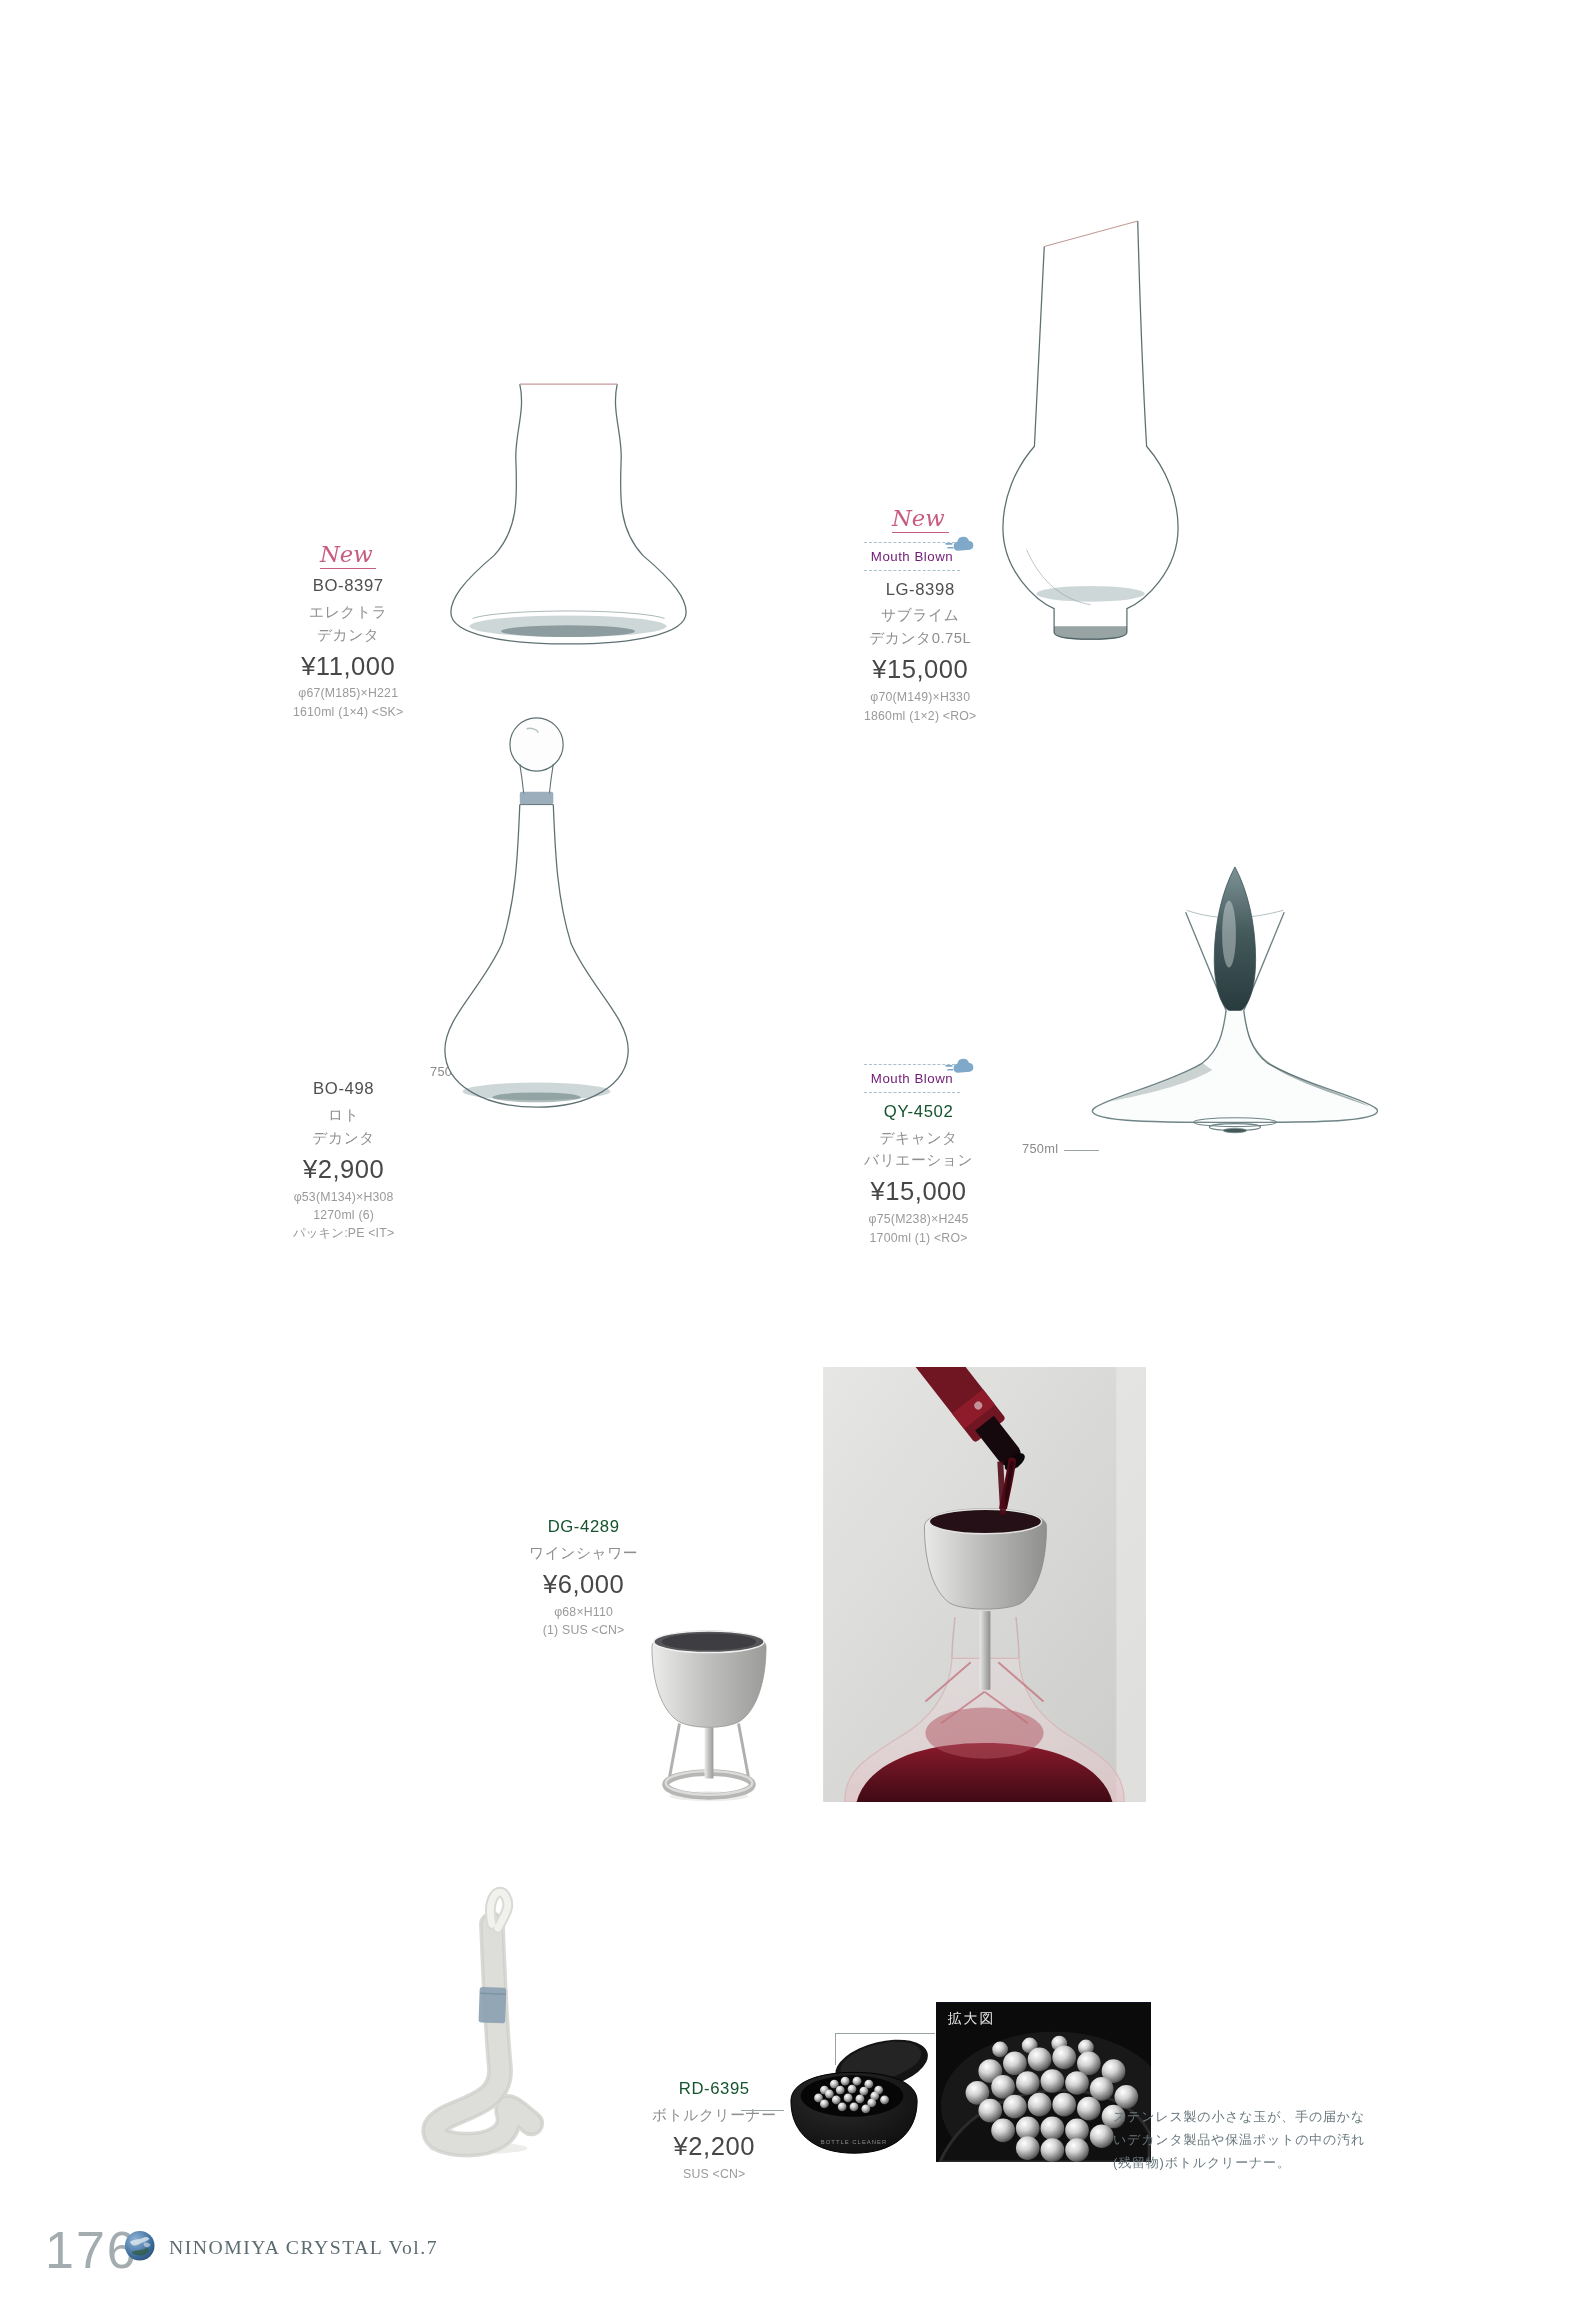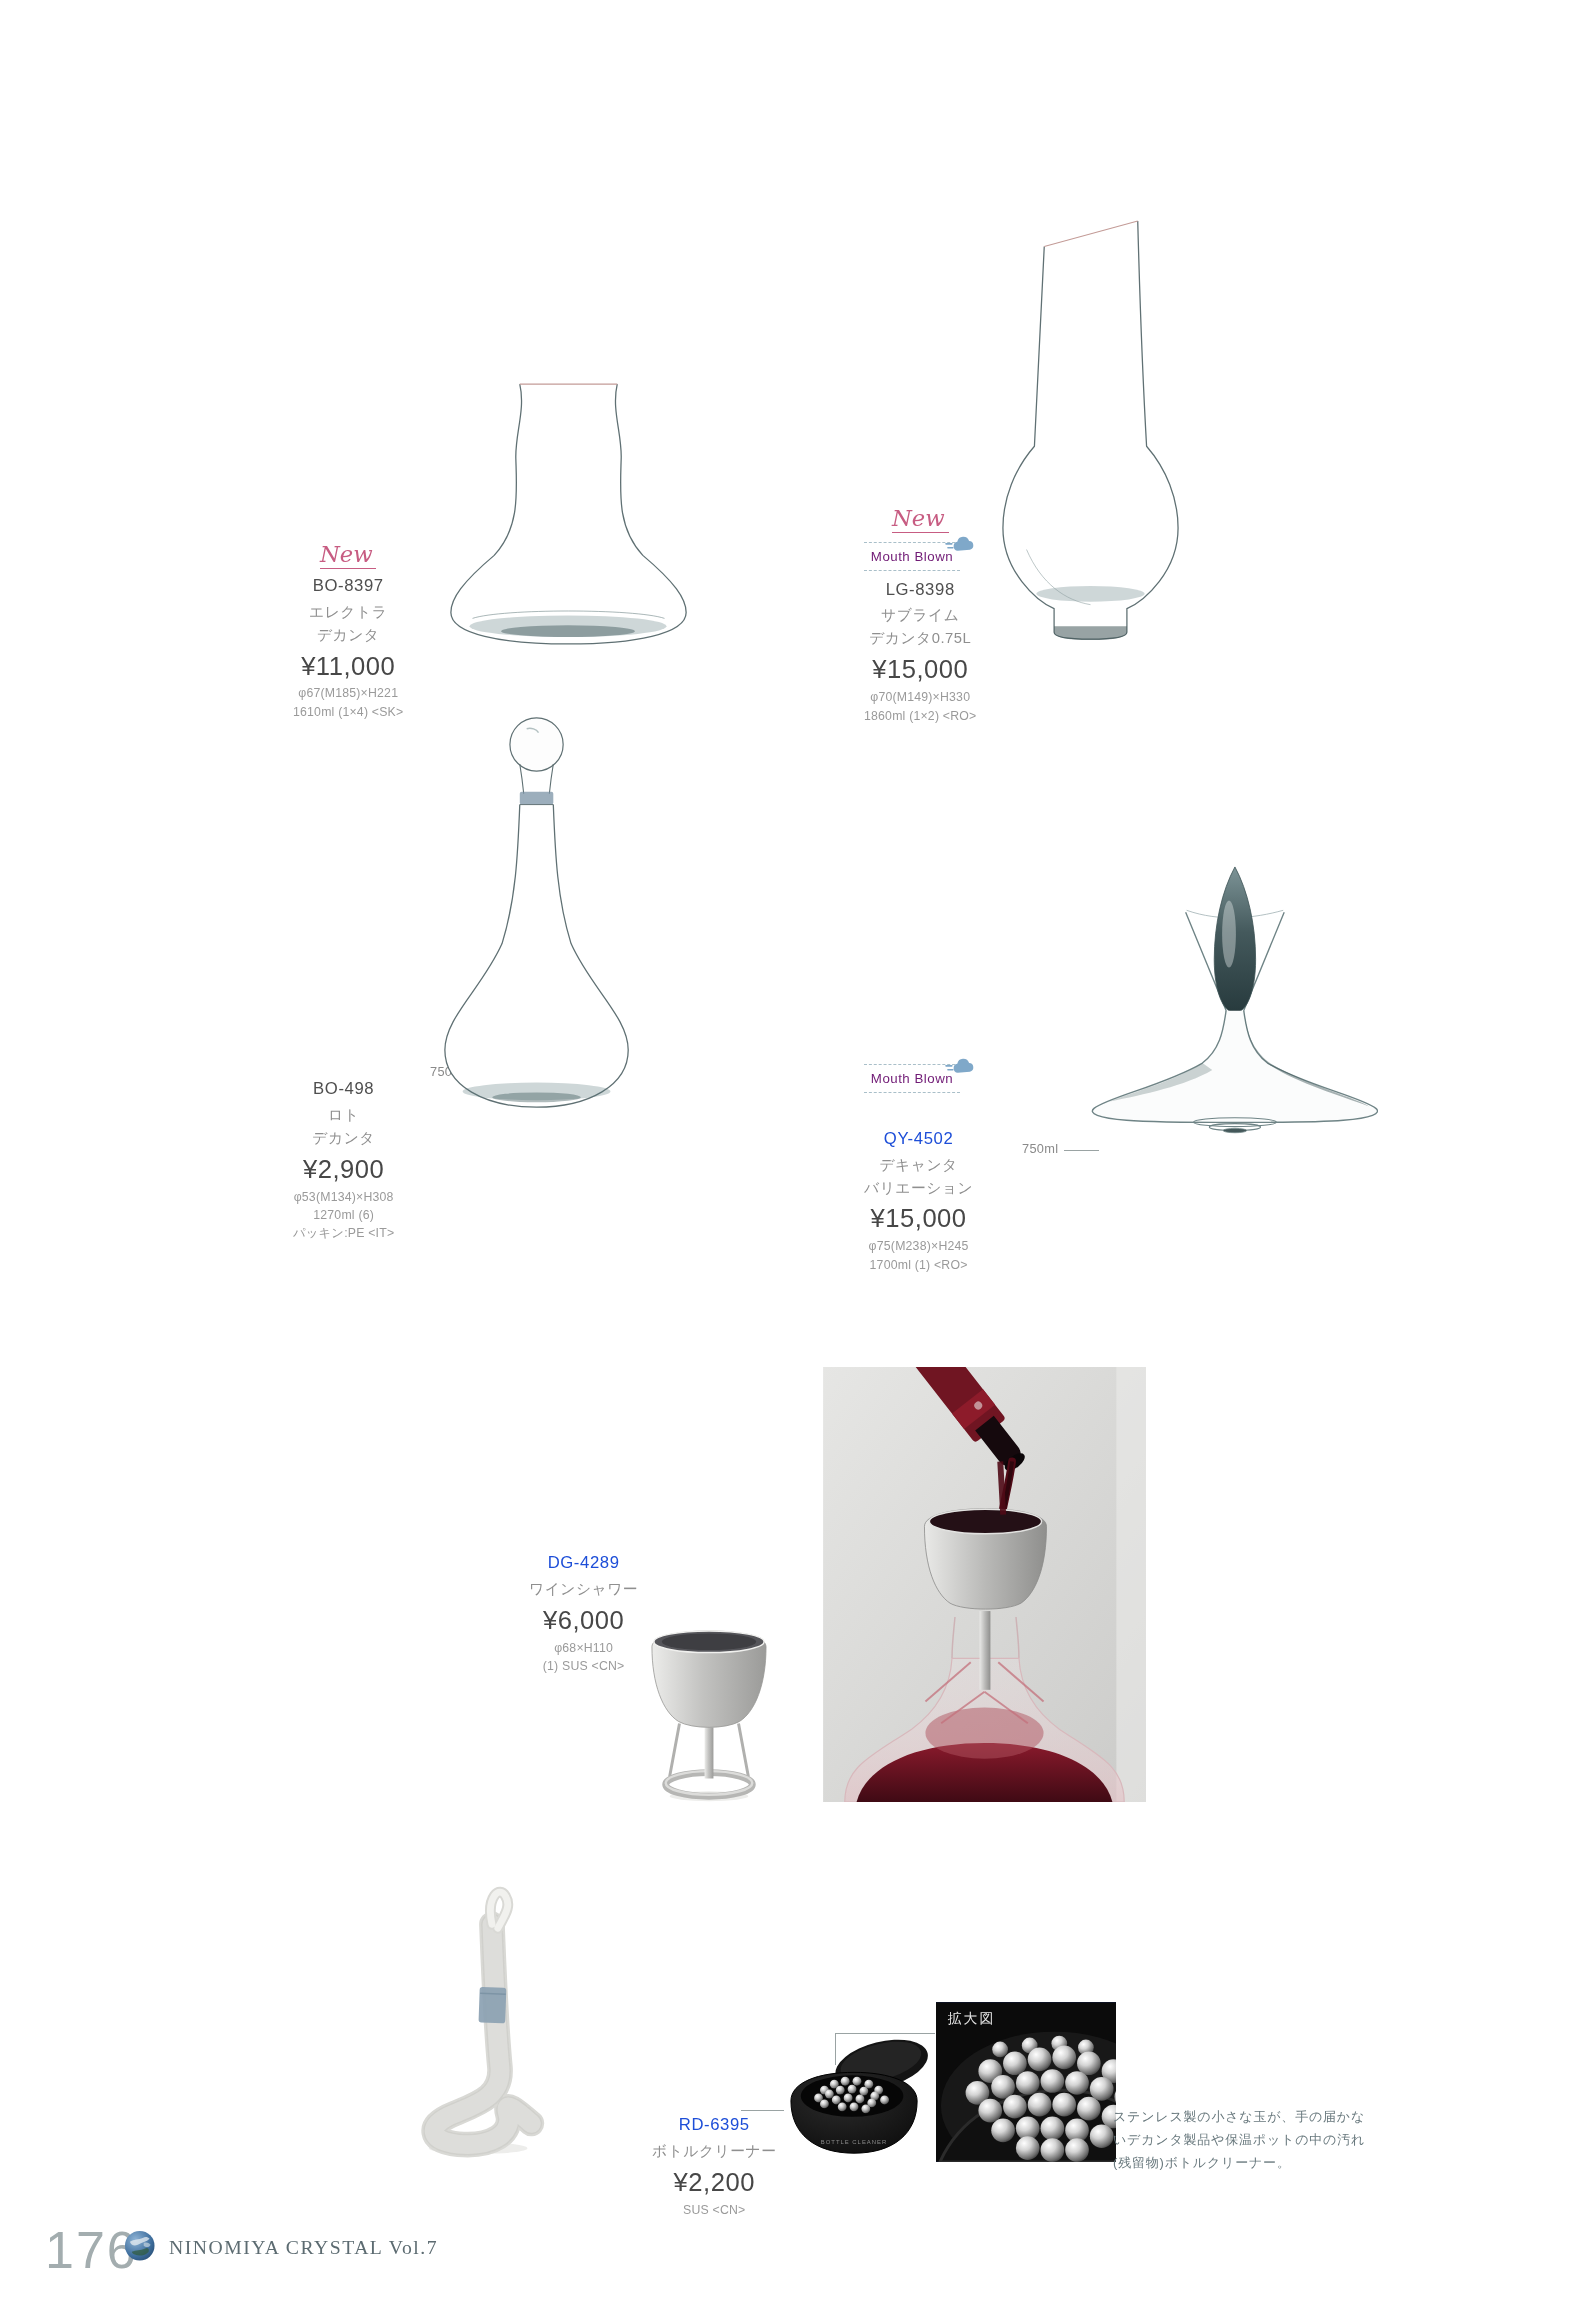--- a/index.html
+++ b/index.html
@@ -7,21 +7,21 @@
         font-family:"Liberation Sans",sans-serif;color:#4a4a4a;}
   .tblock{position:absolute;text-align:center;}
   .newbadge{display:inline-block;font-family:"DejaVu Serif",serif;font-style:italic;
             font-size:22.7px;color:#c75c82;border-bottom:1px solid #c75c82;
             padding:0 3.9px 1px 0;margin-bottom:6.9px;}
   .mbbadge{position:relative;width:96px;border-top:1px dashed #a9bfc9;border-bottom:1px dashed #a9bfc9;
            padding:3.9px 0 4.9px;margin:2px 0 8.9px;}
   .mbtext{font-size:13.3px;color:#701a75;letter-spacing:0.5px;}
   .mbcloud{position:absolute;right:-15.8px;top:-8.9px;}
   .code{font-size:16.7px;color:#4f4f4f;letter-spacing:0.6px;margin-bottom:4.9px;}
-  .code.orange{color:#1d4ed8;margin-top:36px;}
+  .code.orange{color:#14532d;}
   .name{font-size:14.8px;color:#8f8f8f;line-height:1.55;letter-spacing:0.5px;}
   .price{font-size:25.6px;color:#474747;margin:4.9px 0 3.9px;letter-spacing:0.5px;}
   .spec{font-size:12.3px;color:#9a9a9a;line-height:1.5;letter-spacing:0.2px;}
   .cap{position:absolute;font-size:12.8px;color:#8a8a8a;letter-spacing:0.3px;}
   .hline{position:absolute;height:1px;background:#9aa3a3;}
   .vline{position:absolute;width:1px;background:#9aa3a3;}
   .notebox{position:absolute;left:204px;top:1884px;width:185px;border:1px solid #9aa3a3;
            padding:12.8px 13.8px;font-size:13.3px;color:#74848a;line-height:1.85;letter-spacing:1px;}
   .desc{position:absolute;left:1113px;top:2090px;font-size:13px;color:#68787d;
         line-height:1.75;letter-spacing:0.8px;margin-top:16px;}
@@ -297,21 +297,21 @@
         <circle cx="66" cy="72" r="4.5" fill="url(#ballG)"></circle>
       <circle cx="78" cy="73" r="4.5" fill="url(#ballG)"></circle>
         <circle cx="90" cy="77" r="4.5" fill="url(#ballG)"></circle>
       <circle cx="60" cy="81" r="4.5" fill="url(#ballG)"></circle>
         <circle cx="72" cy="81" r="4.5" fill="url(#ballG)"></circle>
       <circle cx="84" cy="83" r="4.5" fill="url(#ballG)"></circle>
     </g>
     <text x="72" y="119" text-anchor="middle" font-size="6" fill="#8a8a8a" letter-spacing="1">BOTTLE CLEANER</text>
   </svg>
 
-  <div class="photo" style="left:936px;top:2002px;width:180px;height:160px;background:#1d4ed8">
+  <div class="photo" style="left:936px;top:2002px;width:215px;height:160px;background:#1d4ed8">
     <svg width="215" height="160" viewBox="0 0 218 162">
       <defs>
         <radialGradient id="ballG2" cx="0.35" cy="0.3" r="0.85">
           <stop offset="0" stop-color="#ffffff"></stop>
             <stop offset="0.35" stop-color="#d4d4d4"></stop>
           <stop offset="0.75" stop-color="#6e6e6e"></stop>
             <stop offset="1" stop-color="#1c1c1c"></stop>
         </radialGradient>
       </defs>
       <rect width="218" height="162" fill="#0b0b0b"></rect>

